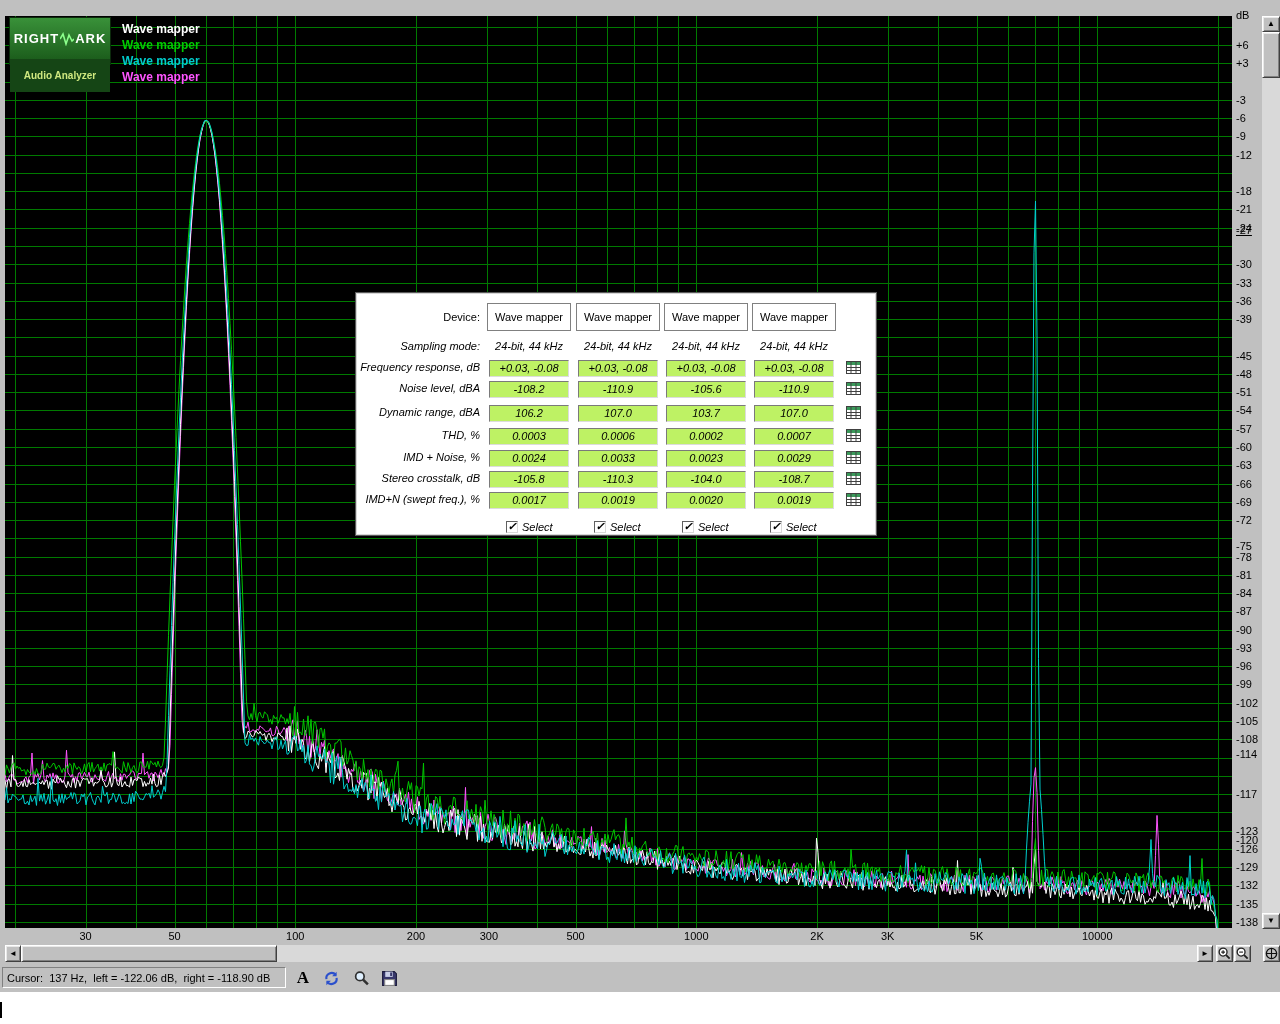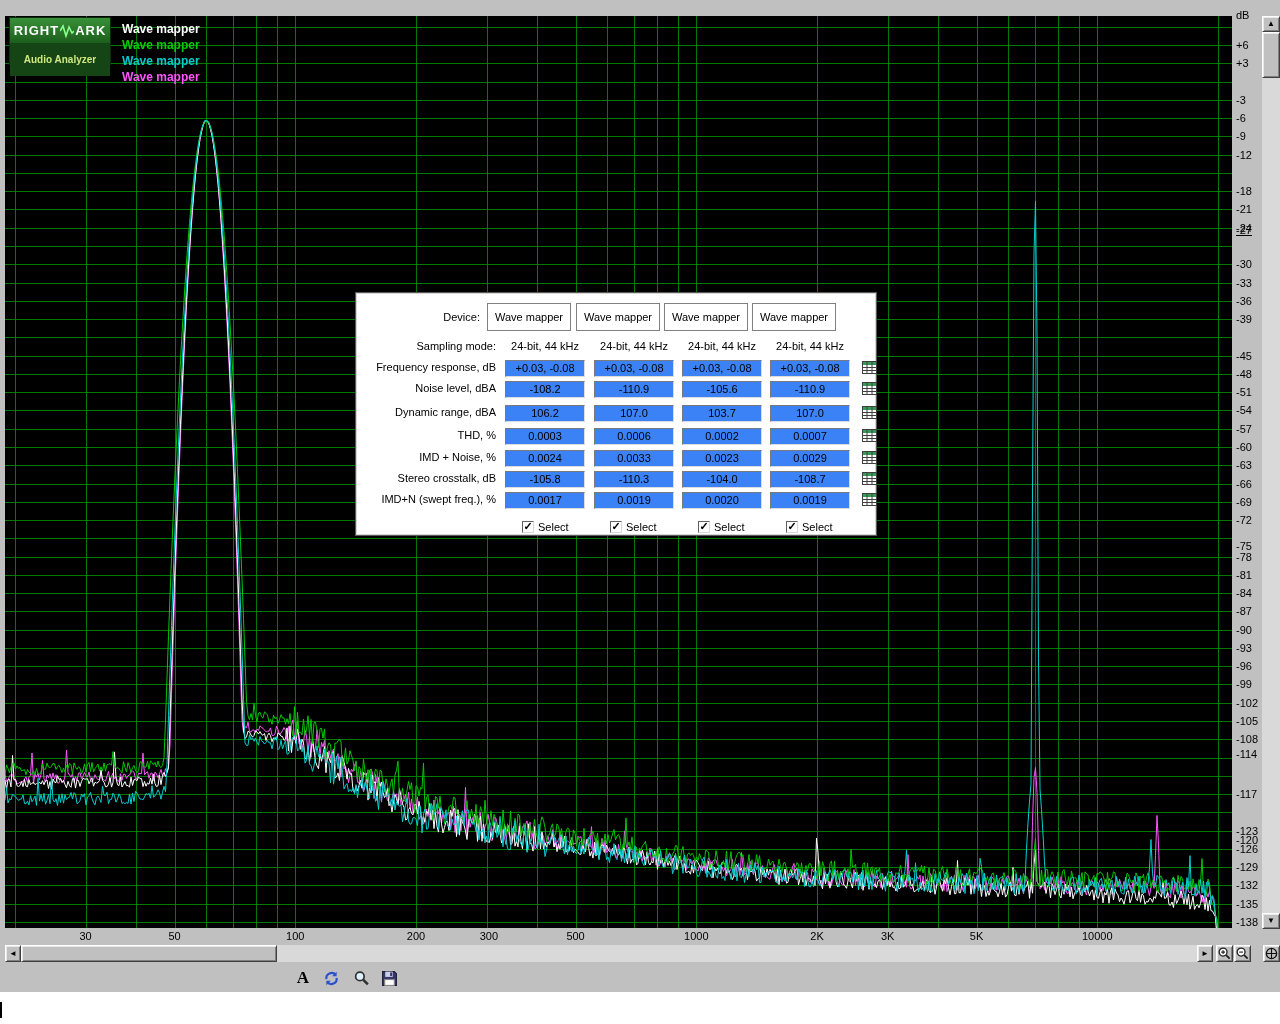--- a/index.html
+++ b/index.html
@@ -5,21 +5,21 @@
   html,body{margin:0;padding:0;}
   body{width:1280px;height:1024px;background:#c0c0c0;font-family:"Liberation Sans",sans-serif;font-size:11px;color:#000;overflow:hidden;position:relative;}
   #root{position:absolute;left:0;top:0;width:1280px;height:1024px;background:#c0c0c0;}
 
   
   .plot{position:absolute;left:5px;top:16px;width:1227px;height:912px;background:#000;}
   .plot svg{position:absolute;left:0;top:0;}
 
   
   .logo{position:absolute;left:9px;top:17px;width:100px;height:46px;border:1px solid #0c2a0c;z-index:3;}
-  .logo-top{height:25px;background:linear-gradient(180deg,#399139,#1c5e1c);color:#fff;font-weight:bold;font-size:13px;letter-spacing:1px;display:flex;align-items:center;justify-content:center;}
+  .logo-top{height:41px;background:linear-gradient(180deg,#399139,#1c5e1c);color:#fff;font-weight:bold;font-size:13px;letter-spacing:1px;display:flex;align-items:center;justify-content:center;}
   .logo-bottom{height:33px;background:#15451 5;background:#154515;color:#cfe87f;font-weight:bold;font-size:10px;display:flex;align-items:center;justify-content:center;}
   .logo-wave{margin:0 1px;}
 
   
   .legend{position:absolute;left:122px;top:21px;z-index:3;}
   .legend-item{display:block;height:16px;line-height:16px;font-weight:bold;font-size:12px;}
 
   
   #y-axis{position:absolute;left:1234px;top:0;width:30px;height:950px;}
   .y-tick{position:absolute;left:2px;height:12px;line-height:12px;font-size:11px;}
@@ -40,22 +40,22 @@
   .vscroll .sb-up{position:absolute;left:0;top:0;width:18px;height:16px;}
   .vscroll .sb-down{position:absolute;left:0;bottom:0;width:18px;height:16px;}
   .vscroll .thumb{position:absolute;left:0;top:16px;width:18px;height:46px;}
 
   .zoombtn{position:absolute;top:945px;width:17px;height:17px;}
   .cornerbtn{position:absolute;left:1263px;top:945px;width:17px;height:17px;}
 
   
   .dialog{position:absolute;left:355px;top:292px;width:522px;height:244px;background:#ffffff;border:1px solid #5a5a5a;box-shadow:inset 0 0 0 1px #d6d6d6;z-index:5;box-sizing:border-box;}
   .t-label{position:absolute;left:0;width:124px;text-align:right;white-space:nowrap;font-size:11px;line-height:14px;}
-  .t-row{position:absolute;left:16px;width:100%;height:17px;}
-  .t-val{position:absolute;top:0;width:78px;height:15px;line-height:15px;text-align:center;background:#3b82f6;border:1px solid;border-color:#7a7a7a #dcdcdc #dcdcdc #7a7a7a;font-size:11px;box-sizing:content-box;}
+  .t-row{position:absolute;left:0;width:100%;height:17px;font-style:italic;}
+  .t-val{position:absolute;top:0;width:78px;height:15px;line-height:15px;text-align:center;background:#bef264;border:1px solid;border-color:#7a7a7a #dcdcdc #dcdcdc #7a7a7a;font-size:11px;box-sizing:content-box;}
   .t-plain{position:absolute;top:0;width:80px;height:15px;line-height:15px;text-align:center;font-size:11px;}
   .c0{left:133px}.c1{left:222px}.c2{left:310px}.c3{left:398px}
   .d-box{position:absolute;top:10px;width:82px;height:26px;line-height:26px;text-align:center;background:#fff;border:1px solid #808080;font-size:11px;}
   .d0{left:131px}.d1{left:220px}.d2{left:308px}.d3{left:396px}
   .t-icon{position:absolute;left:489px;top:1px;width:17px;height:14px;background:none;border:0;padding:0;cursor:pointer;}
   .sel{position:absolute;top:1px;display:flex;align-items:center;gap:4px;}
   .k0{left:150px}.k1{left:238px}.k2{left:326px}.k3{left:414px}
   .cbx{width:12px;height:12px;background:#fff;border:1px solid;border-color:#606060 #d8d8d8 #d8d8d8 #606060;display:inline-flex;align-items:center;justify-content:center;color:#000;font-size:11px;font-weight:bold;box-sizing:border-box;}
   .cbx::after{content:"\2713";margin-top:-2px;}
   .sel-label{font-size:11px;}
@@ -318,20 +318,23 @@
         <line x1="9.8" y1="9.8" x2="13.5" y2="13.5" stroke="#202020" stroke-width="2"></line>
       </svg>
   </button>
   <button class="cornerbtn btn3d">
     <svg width="15" height="15" viewBox="0 0 16 16">
         <circle cx="8" cy="8" r="5.5" fill="none" stroke="#101010" stroke-width="1.4"></circle>
         <path d="M8 2.5v11M2.5 8h11" stroke="#101010" stroke-width="1.2" fill="none"></path>
       </svg>
   </button>
 
+  <div class="statusbar">
+    <span class="status-text">Cursor:  137 Hz,  left = -122.06 dB,  right = -118.90 dB</span>
+  </div>
   <button class="toolbtn" style="left:292px">
     <span class="font-a">A</span>
   </button>
   <button class="toolbtn" style="left:320px">
     <svg width="17" height="17" viewBox="0 0 16 16">
         <path d="M3.2 8.6A5 5 0 0 1 12 4.6" fill="none" stroke="#2b50cc" stroke-width="2"></path>
         <path d="M12.8 1.6v4.2H8.6z" fill="#2b50cc"></path>
         <path d="M12.8 7.4A5 5 0 0 1 4 11.4" fill="none" stroke="#2b50cc" stroke-width="2"></path>
         <path d="M3.2 14.4V10.2h4.2z" fill="#2b50cc"></path>
       </svg>

